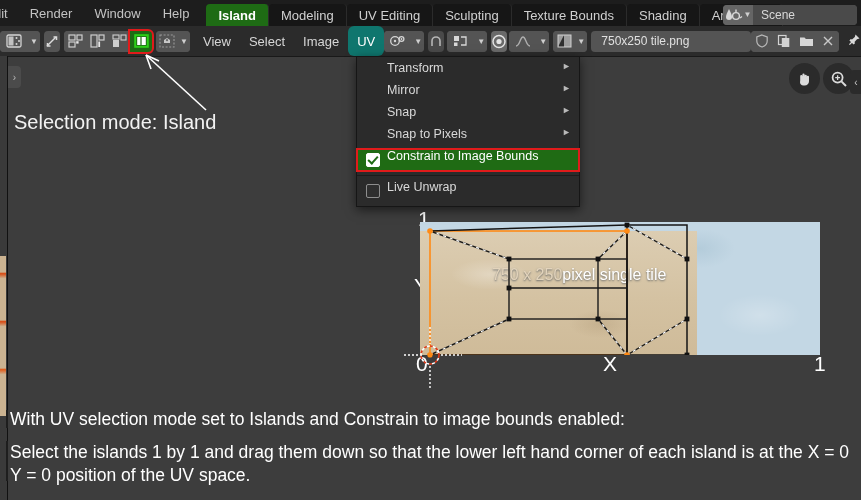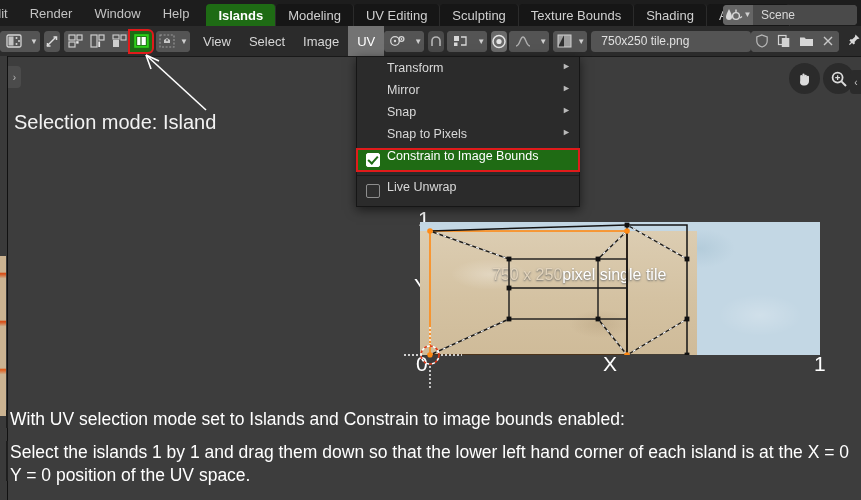--- a/index.html
+++ b/index.html
@@ -55,21 +55,21 @@
   }
   .ibtn.first{border-radius:4px 0 0 4px;}
   .ibtn.last{border-radius:0 4px 4px 0;}
   .ibtn.solo{border-radius:4px;}
   .ibtn.wide{width:28px;}
   .arrow-dd{
     width:12px;height:21px;display:flex;align-items:center;justify-content:center;
     color:#cfcfcf;font-size:8px;background:#545454;border-radius:0 4px 4px 0;
   }
   .hdr-menu{color:#d6d6d6;font-size:13px;padding:0 9px;height:30px;display:flex;align-items:center;}
-  .hdr-menu.uvactive{background:#737373;color:#ffffff;}
+  .hdr-menu.uvactive{background:#0f766e;color:#ffffff;border-radius:6px;}
   .imgfield{
     background:#545454;height:21px;border-radius:4px;display:flex;align-items:center;
     color:#e0e0e0;font-size:12px;padding:0 10px;margin-left:0;min-width:140px;
   }
   .selmode-hl{
     outline:2px solid #e01b1b;outline-offset:0px;border-radius:2px;
   }
 
   
   .leftgap{
@@ -173,21 +173,21 @@
 
 <div class="app">
 
   <div class="topbar">
     <div class="menu-item">dit</div>
     <div class="menu-item">Render</div>
     <div class="menu-item">Window</div>
     <div class="menu-item">Help</div>
 
     <div class="tabs">
-      <div class="tab active">Islands</div>
+      <div class="tab active">Island</div>
       <div class="tab">Modeling</div>
       <div class="tab">UV Editing</div>
       <div class="tab">Sculpting</div>
       <div class="tab">Texture Bounds</div>
       <div class="tab">Shading</div>
       <div class="tab">Animation</div>
     </div>
 
     <div class="topright">
       <div class="scene-wrap">

